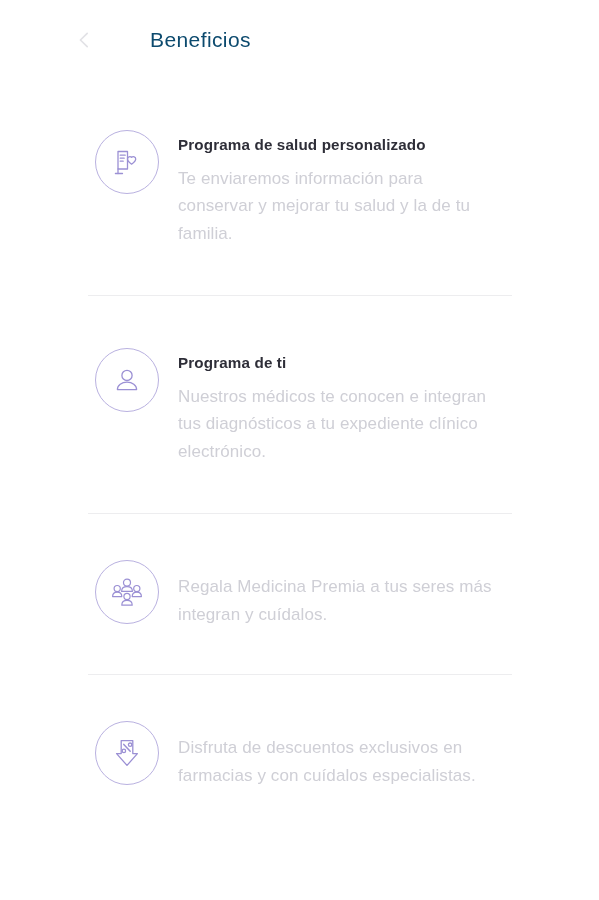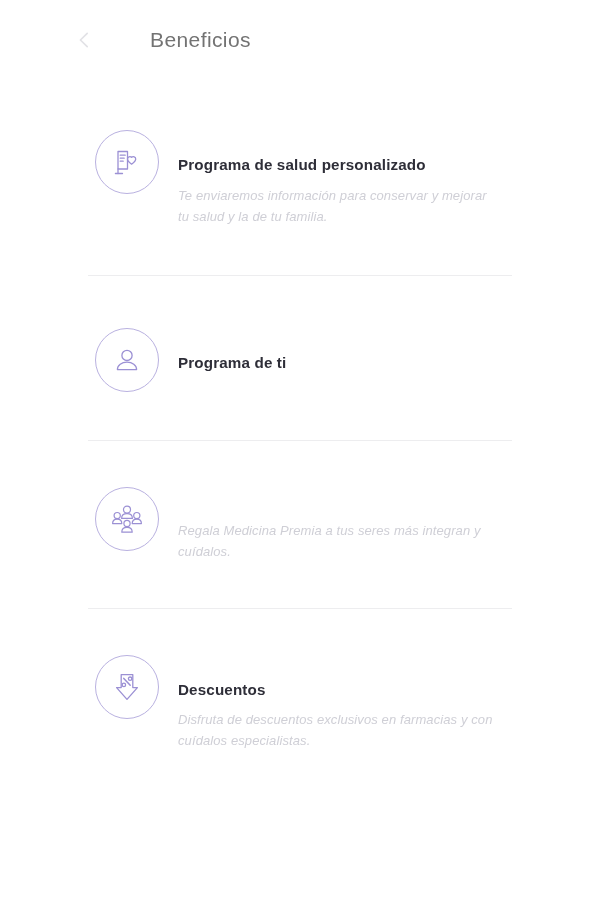--- a/index.html
+++ b/index.html
@@ -30,21 +30,21 @@
     align-items: center;
     justify-content: center;
     cursor: pointer;
     flex: none;
   }
   .back-btn svg { display: block; }
   .page-title {
     margin-left: 52px;
     font-size: 21px;
     letter-spacing: 0.4px;
-    color: #737373;
+    color: #0c4a6e;
     font-weight: 400;
     white-space: nowrap;
   }
 
   
   .benefit-list {
     padding: 0;
     margin: 0;
   }
   .benefit-row {
@@ -66,38 +66,36 @@
     justify-content: center;
     box-sizing: border-box;
   }
   .icon-circle svg { display: block; }
 
   .benefit-text {
     margin-left: 19px;
     padding-top: 4px;
     flex: 1 1 auto;
     min-width: 0;
-    margin-top: 20px;
   }
   .benefit-title {
     font-size: 15.2px;
     font-weight: bold;
     color: #2e2e38;
     line-height: 1.42;
     letter-spacing: 0.15px;
     margin: 0;
   }
   .benefit-desc {
     margin: 9px 0 0 0;
-    font-size: 13px;
+    font-size: 17px;
     line-height: 1.62;
     color: #cfcfd6;
     letter-spacing: 0.1px;
     max-width: 318px;
-    font-style: italic;
   }
 
   .divider {
     height: 1px;
     background: #ededef;
     margin: 0 auto;
     width: 424px;
   }
 
   
@@ -152,20 +150,21 @@
     <div class="icon-circle">
       <svg width="34" height="34" viewBox="0 0 34 34">
         <g fill="none" stroke="#9b90d4" stroke-width="1.3" stroke-linecap="round" stroke-linejoin="round">
           <circle cx="17" cy="12.4" r="5.1"></circle>
           <path d="M7.4 26.6 c0-4.6 4.3-7.4 9.6-7.4 s9.6 2.8 9.6 7.4 z"></path>
         </g>
       </svg>
     </div>
     <div class="benefit-text">
       <p class="benefit-title">Programa de ti</p>
+      <p class="benefit-desc">Nuestros médicos te conocen e integran tus diagnósticos a tu expediente clínico electrónico.</p>
     </div>
   </div>
 
   <div class="sp-d"></div>
   <div class="divider"></div>
   <div class="sp-e"></div>
 
   <div class="benefit-row">
     <div class="icon-circle">
       <svg width="36" height="36" viewBox="0 0 36 36">
@@ -195,18 +194,17 @@
       <svg width="36" height="36" viewBox="0 0 36 36">
         <g fill="none" stroke="#9b90d4" stroke-width="1.3" stroke-linecap="round" stroke-linejoin="round">
           <path d="M12.2 5.6 H23.8 V18.6 H28.4 L18 30.4 L7.6 18.6 H12.2 Z"></path>
           <path d="M14.8 9.4 L21.2 16.2" stroke-width="1.5"></path>
           <circle cx="14.9" cy="15.9" r="1.7"></circle>
           <circle cx="21.1" cy="9.7" r="1.7"></circle>
         </g>
       </svg>
     </div>
     <div class="benefit-text">
-      <p class="benefit-title">Descuentos</p>
       <p class="benefit-desc">Disfruta de descuentos exclusivos en farmacias y con cuídalos especialistas.</p>
     </div>
   </div>
 
 </div>
 
 </body></html>

